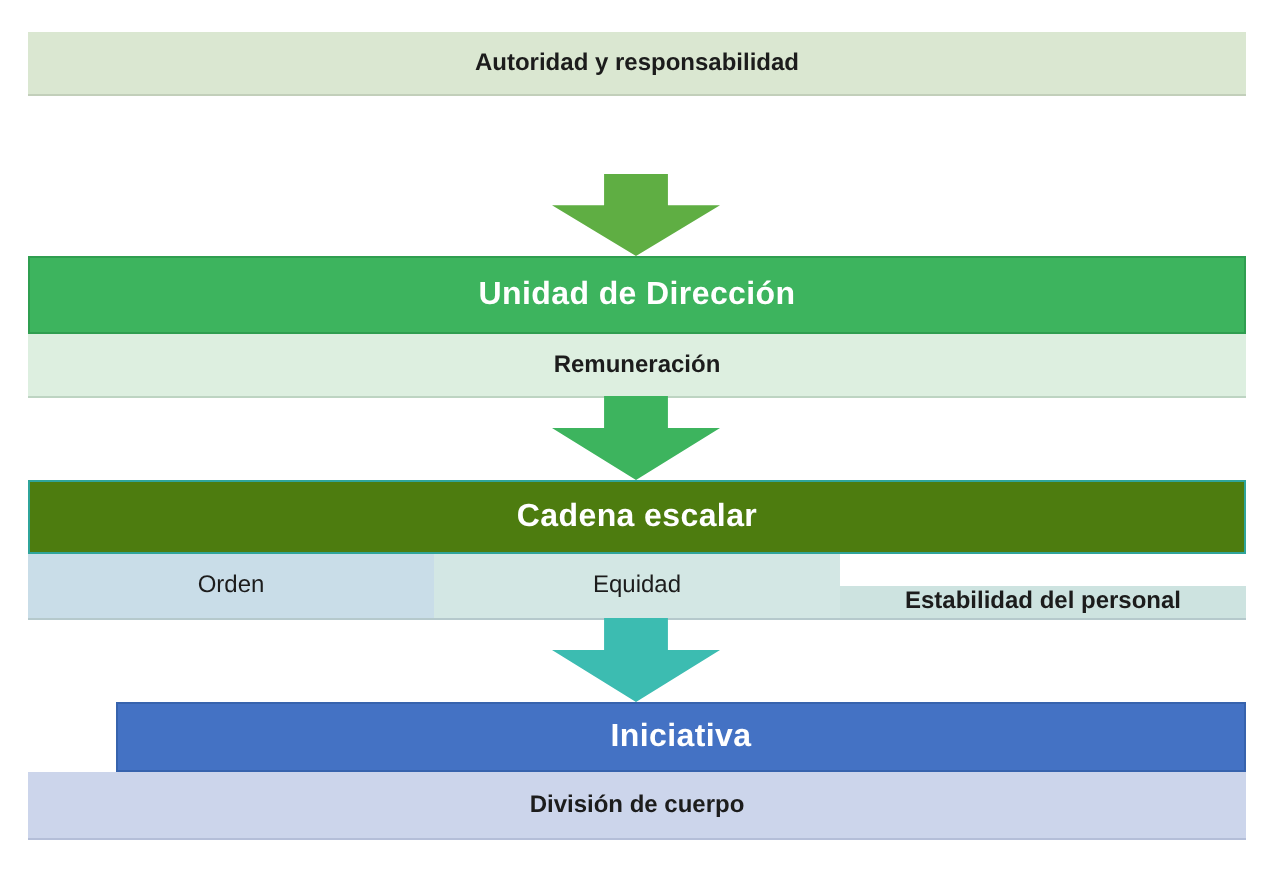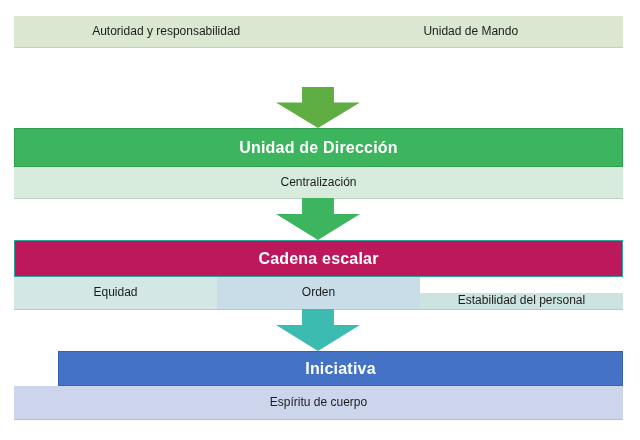--- a/index.html
+++ b/index.html
@@ -7,40 +7,40 @@
        font-family:"Liberation Sans","DejaVu Sans",sans-serif;}
   .stage{position:absolute;left:0;top:0;width:640px;height:440px;background:#ffffff;}
 
   .band{position:absolute;left:14px;width:609px;box-sizing:border-box;}
 
   .hdr{display:flex;align-items:center;justify-content:center;
        color:#ffffff;font-weight:bold;font-size:16px;letter-spacing:.2px;
        box-sizing:border-box;}
   .row{display:flex;box-sizing:border-box;}
   .cell{flex:1 1 0;display:flex;align-items:center;justify-content:center;
-        text-align:center;color:#1c1c1c;font-size:12px;font-weight:normal;
+        text-align:center;color:#1c1c1c;font-size:12px;font-weight:bold;
         line-height:1.15;padding:2px 8px;box-sizing:border-box;}
   .cell.normal{font-weight:normal;}
 
   
   .s0 .hdr{background:#6aab4c;border:1px solid #589540;}
   .s0 .c0{background:#dae7d1;}
   .s0 .c1{background:#e2eddb;}
   .s0 .c2{background:#dae7d1;}
   .s0 .row{border-bottom:1px solid #c2cfba;}
 
   
   .s1 .hdr{background:#3db45e;border:1px solid #2f9e50;justify-content:center;}
   .s1 .c0{background:#d5ead9;}
   .s1 .c1{background:#ddefe0;}
   .s1 .c2{background:#d7ecdc;}
   .s1 .row{border-bottom:1px solid #bdd4c2;}
 
   
-  .s2 .hdr{background:#be185d;border:1px solid #2fa49a;text-align:right;}
+  .s2 .hdr{background:#4d7c0f;border:1px solid #2fa49a;text-align:right;}
   .s2 .c0{background:#c9dde8;}
   .s2 .c1{background:#d3e7e4;}
   .s2 .c2{background:#cde3e0;margin-top:16px;}
   .s2 .row{border-bottom:1px solid #b5c9cc;}
 
   
   .s3 .hdr{background:#4472c4;border:1px solid #3763ad;}
   .s3 .c0{background:#ccd5eb;}
   .s3 .row{border-bottom:1px solid #b4bed8;}
 
@@ -51,52 +51,51 @@
   .arrow.a2{background:#3cbcb1;top:309px;height:42px;}
 </style>
 </head>
 <body>
 
 <div class="stage">
 
   <div class="band s0" style="top:16px;">
     <div class="row" style="height:32px;">
       <div class="cell c0">Autoridad y responsabilidad</div>
-      <div class="cell c2">Unidad de Mando</div>
     </div>
   </div>
 
   <div class="arrow a0"></div>
 
   <div class="band s1" style="top:128px;">
     <div class="hdr" style="height:39px;">
       <span>Unidad de Dirección</span>
     </div>
     <div class="row" style="height:32px;">
-      <div class="cell c2">Centralización</div>
+      <div class="cell c1">Remuneración</div>
     </div>
   </div>
 
   <div class="arrow a1"></div>
 
   <div class="band s2" style="top:240px;">
     <div class="hdr" style="height:37px;">
       <span>Cadena escalar</span>
     </div>
     <div class="row" style="height:33px;">
+      <div class="cell c0 normal">Orden</div>
       <div class="cell c1 normal">Equidad</div>
-      <div class="cell c0 normal">Orden</div>
       <div class="cell c2">Estabilidad del personal</div>
     </div>
   </div>
 
   <div class="arrow a2"></div>
 
   <div class="band s3" style="top:351px;">
     <div class="hdr" style="height:35px;margin-left:44px;">
       <span>Iniciativa</span>
     </div>
     <div class="row" style="height:34px;">
-      <div class="cell c0">Espíritu de cuerpo</div>
+      <div class="cell c0">División de cuerpo</div>
     </div>
   </div>
 
 </div>
 
 </body></html>

